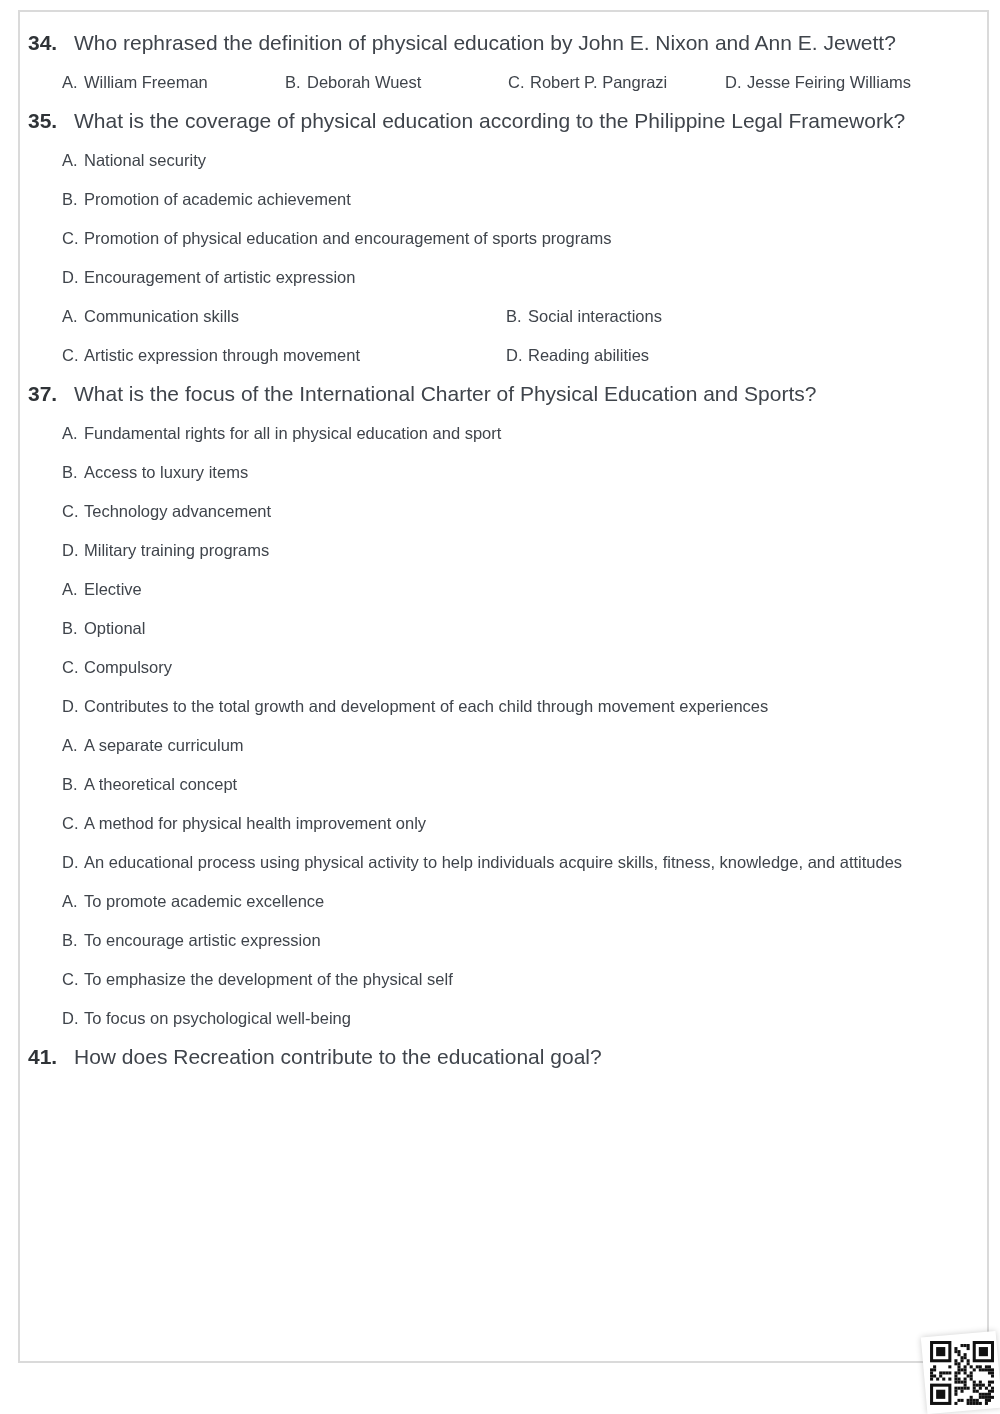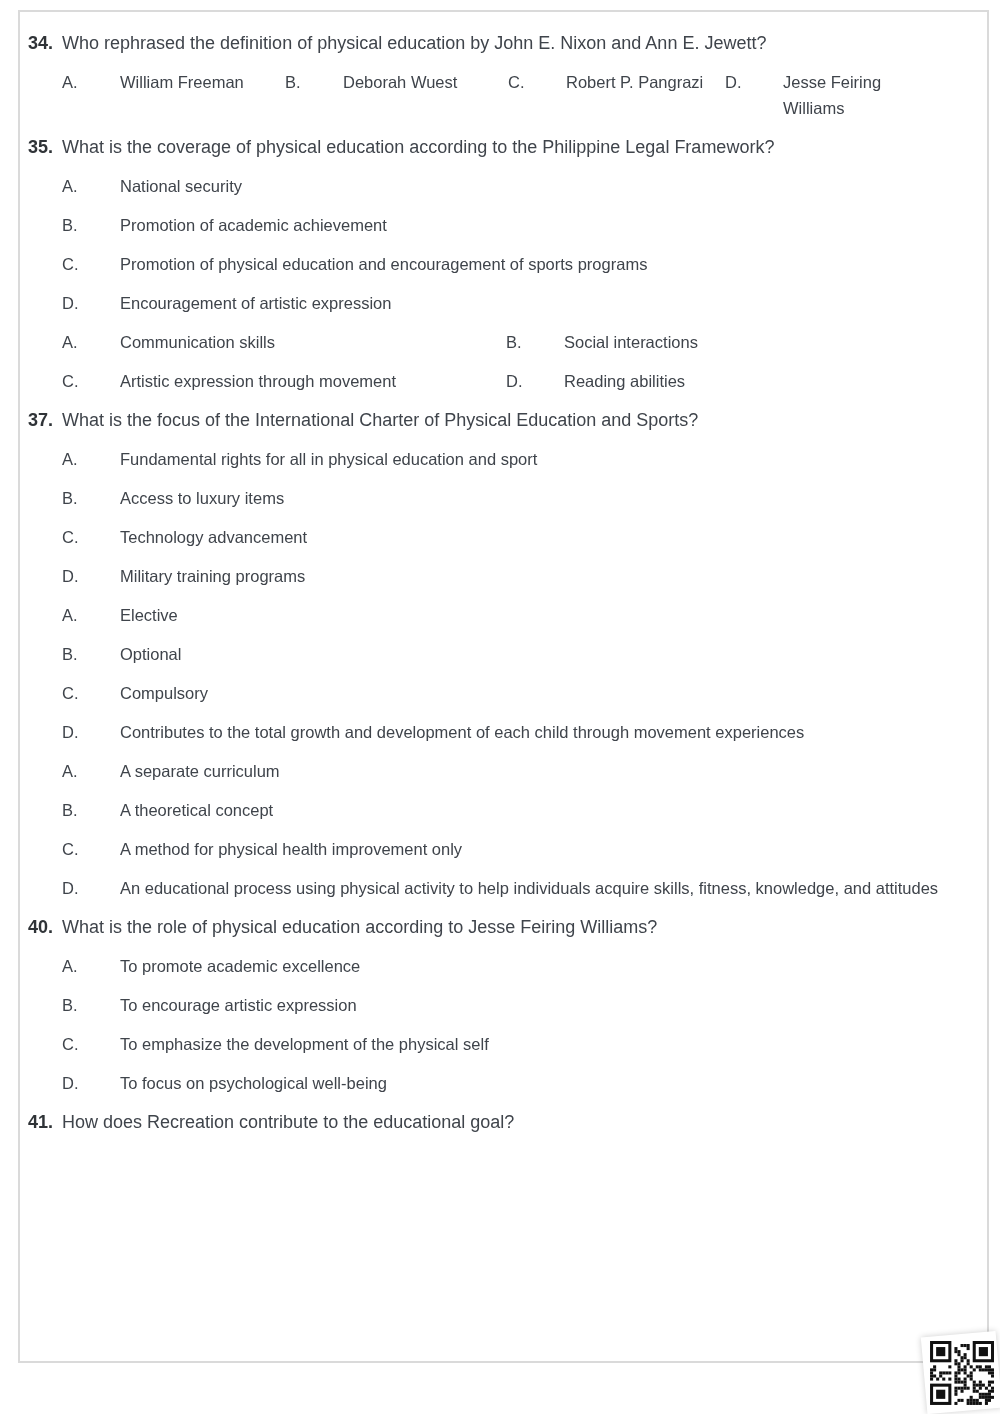--- a/index.html
+++ b/index.html
@@ -6,28 +6,28 @@
   .page{
     position:relative;width:1000px;height:1414px;background:#ffffff;overflow:hidden;
     font-family:"Liberation Sans","DejaVu Sans",sans-serif;
   }
   .sheet{
     position:absolute;left:18px;top:10px;width:971px;height:1353px;
     border:2px solid #dadada;box-sizing:border-box;
     padding:18px 40px 0 8px;background:#fff;
   }
   .q-line{display:flex;line-height:26px;margin-bottom:13px;
-    font-size:18px;color:#3f444b;justify-content:space-between;}
+    font-size:21px;color:#3f444b;justify-content:space-between;}
   .q-num{width:34px;flex:none;font-weight:700;color:#2f3337;}
-  .q-text{flex:1;}
+  .q-text{flex:1;margin-left:12px;}
   .question{margin-bottom:13px;}
   .options{margin-left:34px;font-size:16.5px;color:#3f444b;}
   .option{display:flex;line-height:26px;}
   .opt-letter{width:22px;flex:none;}
-  .opt-text{flex:1;margin-left:36px;}
+  .opt-text{flex:1;}
   
   .options.stack .option{margin-bottom:13px;}
   
   .options.row-4{display:flex;margin-bottom:13px;}
   .options.row-4 .option{width:223px;flex:none;}
   .options.row-4 .option:nth-child(3){width:217px;}
   .options.row-4 .option:last-child{width:auto;flex:1;}
   
   .options.grid-2{display:grid;grid-template-columns:444px 1fr;row-gap:13px;margin-bottom:13px;}
   
@@ -172,24 +172,20 @@
               <span class="opt-letter">C.</span>
               <span class="opt-text">A method for physical health improvement only</span>
             </div>
             <div class="option">
               <span class="opt-letter">D.</span>
               <span class="opt-text">An educational process using physical activity to help individuals acquire skills, fitness, knowledge, and attitudes</span>
             </div>
           </div>
         </div>
         <div class="question">
-          <div class="q-line">
-            <span class="q-num">40.</span>
-            <span class="q-text">What is the role of physical education according to Jesse Feiring Williams?</span>
-          </div>
           <div class="options stack">
             <div class="option">
               <span class="opt-letter">A.</span>
               <span class="opt-text">To promote academic excellence</span>
             </div>
             <div class="option">
               <span class="opt-letter">B.</span>
               <span class="opt-text">To encourage artistic expression</span>
             </div>
             <div class="option">

